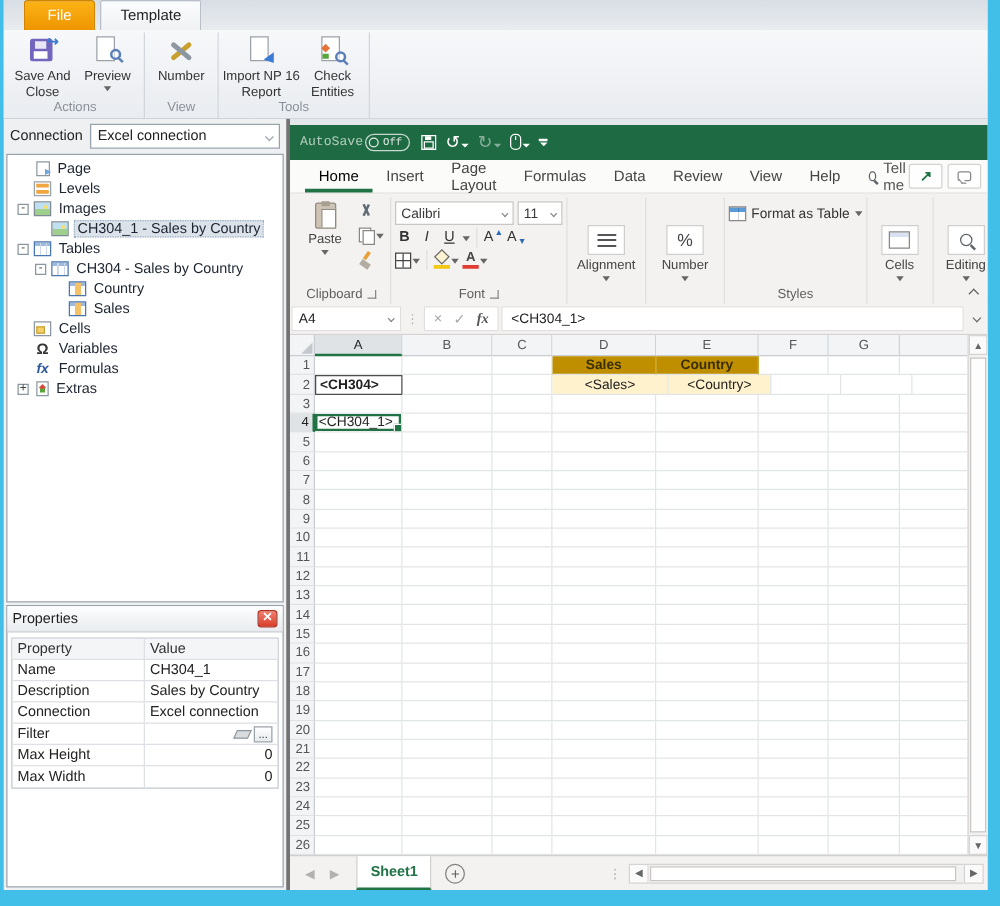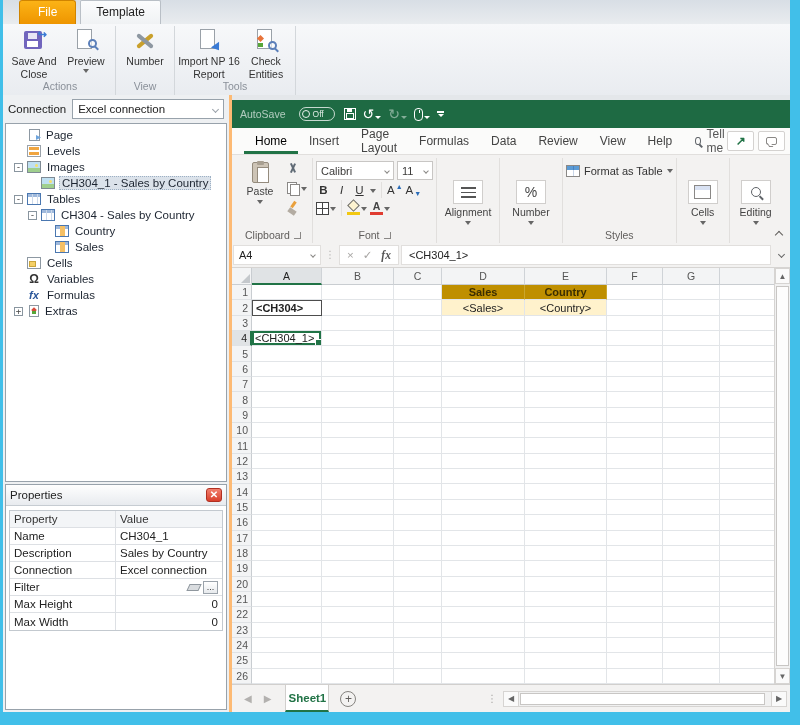--- a/index.html
+++ b/index.html
@@ -29,21 +29,21 @@
 .ai-page { position:absolute; left:4px; top:1px; width:15px; height:20px; background:#fff; border:1px solid #9aa1a8; }
 .ai-mag { position:absolute; width:9px; height:9px; border:2px solid #5b7fb9; border-radius:50%; background:rgba(255,255,255,.6); }
 .ai-mag:after { content:""; position:absolute; width:5px; height:2px; background:#5b7fb9; bottom:-3px; right:-4px; transform:rotate(45deg); }
 .ai-tool1 { position:absolute; left:3px; top:11px; width:20px; height:4px; background:#c9a02c; border-radius:2px; transform:rotate(-40deg); }
 .ai-tool2 { position:absolute; left:3px; top:11px; width:20px; height:4px; background:#8d97a1; border-radius:2px; transform:rotate(40deg); }
 .ai-imp-arrow { position:absolute; right:0px; bottom:3px; width:0; height:0; border-left:5px solid transparent; border-right:5px solid transparent; border-top:7px solid #3a7bd5; transform:rotate(-35deg); }
 .ai-diamond { position:absolute; left:5px; top:8px; width:5px; height:5px; background:#e8733a; transform:rotate(45deg); }
 .ai-green { position:absolute; left:5px; top:15px; width:5px; height:4px; background:#57a639; }
 
 
-.main { flex:1; display:flex; background:#fdba74; min-height:0; }
+.main { flex:1; display:flex; background:#737373; min-height:0; }
 .left { width:226px; flex:none; display:flex; flex-direction:column; background:#eef0f2; }
 .conn-row { height:28px; flex:none; display:flex; align-items:center; gap:6px; padding:0 5px; font-size:11.5px; color:#222; }
 .conn-select { flex:1; height:20px; background:#fff; border:1px solid #98a2ab; display:flex; align-items:center; padding:0 5px; font-size:11.5px; color:#222; }
 .conn-select .chev { margin-left:auto; border-color:#9aa2aa; }
 .tree-box { flex:1; margin:0 2px; background:#fff; border:1px solid #98a2ab; padding-top:3px; overflow:hidden; font-size:11.5px; color:#1c2430; }
 .titem { height:16px; display:flex; align-items:center; gap:4px; }
 .titem .lab { padding:0 2px; white-space:nowrap; }
 .titem.selected .lab { background:#dbe2ea; border:1px dotted #9db0c4; padding:0 2px; }
 .ind1 { padding-left:8px; } .ind2 { padding-left:22px; } .ind3 { padding-left:36px; }
 .exp { width:9px; height:9px; flex:none; border:1px solid #89959f; background:#fff; font-size:9px; line-height:7px; text-align:center; color:#444; font-family:"DejaVu Sans Mono",monospace; }
@@ -78,21 +78,21 @@
 .pv { flex:1; padding:0 4px; display:flex; align-items:center; min-width:0; height:100%; }
 .pv.r { justify-content:flex-end; }
 .erase { width:12px; height:7px; background:#d9dcdf; border:1px solid #8f979e; transform:skewX(-25deg); margin-left:auto; }
 .pbtn { width:15px; height:13px; border:1px solid #9aa2aa; background:linear-gradient(#fff,#e7eaed); font-size:9px; line-height:11px; text-align:center; color:#333; margin-left:3px; flex:none; }
 .pdrop { margin-left:auto; width:15px; height:13px; border:1px solid #9aa2aa; background:linear-gradient(#fff,#e7eaed); display:flex; align-items:center; justify-content:center; }
 
 
 .excel { flex:1; margin-left:3px; display:flex; flex-direction:column; min-width:0; background:#f3f2f1; }
 .xl-gap { height:5px; background:#e4e7ea; flex:none; }
 .xl-title { height:28px; flex:none; background:#1e6a43; display:flex; align-items:center; padding:0 8px; gap:9px; }
-.autosave { display:flex; align-items:center; gap:13px; color:rgba(255,255,255,.65); font-size:10.5px; }
+.autosave { display:flex; align-items:center; gap:2px; color:rgba(255,255,255,.65); font-size:10.5px;font-family:Liberation Mono, monospace; }
 .pill { width:36px; height:14px; border:1px solid rgba(255,255,255,.75); border-radius:8px; display:flex; align-items:center; gap:3px; padding:0 2px; color:rgba(255,255,255,.85); font-size:8.5px; }
 .pill-dot { width:8px; height:8px; border:1px solid rgba(255,255,255,.9); border-radius:50%; flex:none; }
 .qat { display:flex; align-items:center; gap:7px; color:#fff; }
 .q-save { width:12px; height:12px; border:1.5px solid #fff; position:relative; }
 .q-save:before { content:""; position:absolute; left:2px; top:0; width:5px; height:3px; background:#fff; }
 .q-save:after { content:""; position:absolute; left:1px; bottom:0; width:6px; height:4px; border:1px solid #fff; }
 .q-ar { font-size:14px; line-height:14px; }
 .dim { opacity:.45; }
 .q-chev { width:0; height:0; border-left:3px solid transparent; border-right:3px solid transparent; border-top:3.5px solid #fff; display:inline-block; margin-left:1px; }
 .q-mouse { width:9px; height:13px; border:1.5px solid #fff; border-radius:4px; position:relative; }
@@ -191,21 +191,21 @@
 .cell.selcell { box-shadow:inset 0 0 0 2px #217346; }
 .cell.selcell:after { content:""; position:absolute; right:-1px; bottom:-1px; width:5px; height:5px; background:#217346; border:1px solid #fff; }
 .cfill { flex:1; border-bottom:1px solid #e2e5e8; }
 .vscroll { width:16px; flex:none; background:#f1f1f1; border-left:1px solid #d6d4d2; display:flex; flex-direction:column; }
 .varrow { height:16px; flex:none; background:#fafafa; border:1px solid #d6d4d2; display:flex; align-items:center; justify-content:center; font-size:8px; color:#666; }
 .vthumb { flex:1; margin:2px 1px; background:#fdfdfd; border:1px solid #c8c6c4; }
 
 
 .sheetbar { height:28px; flex:none; background:#f3f2f1; border-top:1px solid #d1cfcd; display:flex; align-items:stretch; font-size:11.5px; }
 .snav { display:flex; align-items:center; gap:12px; padding:0 14px 0 12px; color:#b3b1af; font-size:10px; }
-.stab { width:44px; background:#fff; border-left:1px solid #d1cfcd; border-right:1px solid #d1cfcd; border-bottom:2px solid #217346; display:flex; align-items:center; justify-content:center; color:#217346; font-weight:bold; }
+.stab { width:60px; background:#fff; border-left:1px solid #d1cfcd; border-right:1px solid #d1cfcd; border-bottom:2px solid #217346; display:flex; align-items:center; justify-content:center; color:#217346; font-weight:bold; }
 .addsheet { width:38px; display:flex; align-items:center; justify-content:center; }
 .plus { width:16px; height:16px; border:1px solid #85837f; border-radius:50%; color:#605e5c; font-size:12px; line-height:14px; text-align:center; }
 .sspace { flex:1; }
 .sdots { display:flex; align-items:center; color:#a8a6a4; font-size:10px; padding:0 6px; }
 .hscroll { display:flex; align-items:center; gap:0; padding-right:3px; }
 .harrow { width:16px; height:16px; background:#fafafa; border:1px solid #d6d4d2; display:flex; align-items:center; justify-content:center; font-size:8px; color:#666; }
 .htrack { width:252px; height:16px; background:#f1f1f1; border-top:1px solid #d6d4d2; border-bottom:1px solid #d6d4d2; padding:1px; }
 .hthumb { height:100%; width:98%; background:#fff; border:1px solid #c8c6c4; }
 </style>
 </head>
@@ -458,21 +458,21 @@
           <div class="xg-label">
               <span>Clipboard</span>
               <span class="dlg"></span>
             </div>
         </div>
 
         <div class="xg">
           <div class="xg-body">
             <div class="fontg">
               <div class="frow">
-                <span class="fsel" style="width:78px;">
+                <span class="fsel" style="width:95px;">
                     <span>Calibri</span>
                     <span class="chev"></span>
                   </span>
                 <span class="fsel" style="width:36px;">
                     <span>11</span>
                     <span class="chev"></span>
                   </span>
               </div>
               <div class="frow">
                 <span class="fbtn bold">B</span>
@@ -621,21 +621,21 @@
                 <div class="cell hdr" style="width: 82px;">Country</div>
                 <div class="cell" style="width: 56px;"></div>
                 <div class="cell" style="width: 57px;"></div>
                 <div class="cfill"></div>
               </div>
               <div class="grow">
                 <div class="gutter">2</div>
                 <div class="cell boxed" style="width: 70px; font-weight: bold;">&lt;CH304&gt;</div>
                 <div class="cell" style="width: 72px;"></div>
                 <div class="cell" style="width: 48px;"></div>
-                <div class="cell acc" style="width: 83px;">&lt;Sales&gt;</div>
+                <div class="cell acc" style="width: 93px;">&lt;Sales&gt;</div>
                 <div class="cell acc" style="width: 82px;">&lt;Country&gt;</div>
                 <div class="cell" style="width: 56px;"></div>
                 <div class="cell" style="width: 57px;"></div>
                 <div class="cfill"></div>
               </div>
               <div class="grow">
                 <div class="gutter">3</div>
                 <div class="cell" style="width: 70px;"></div>
                 <div class="cell" style="width: 72px;"></div>
                 <div class="cell" style="width: 48px;"></div>

